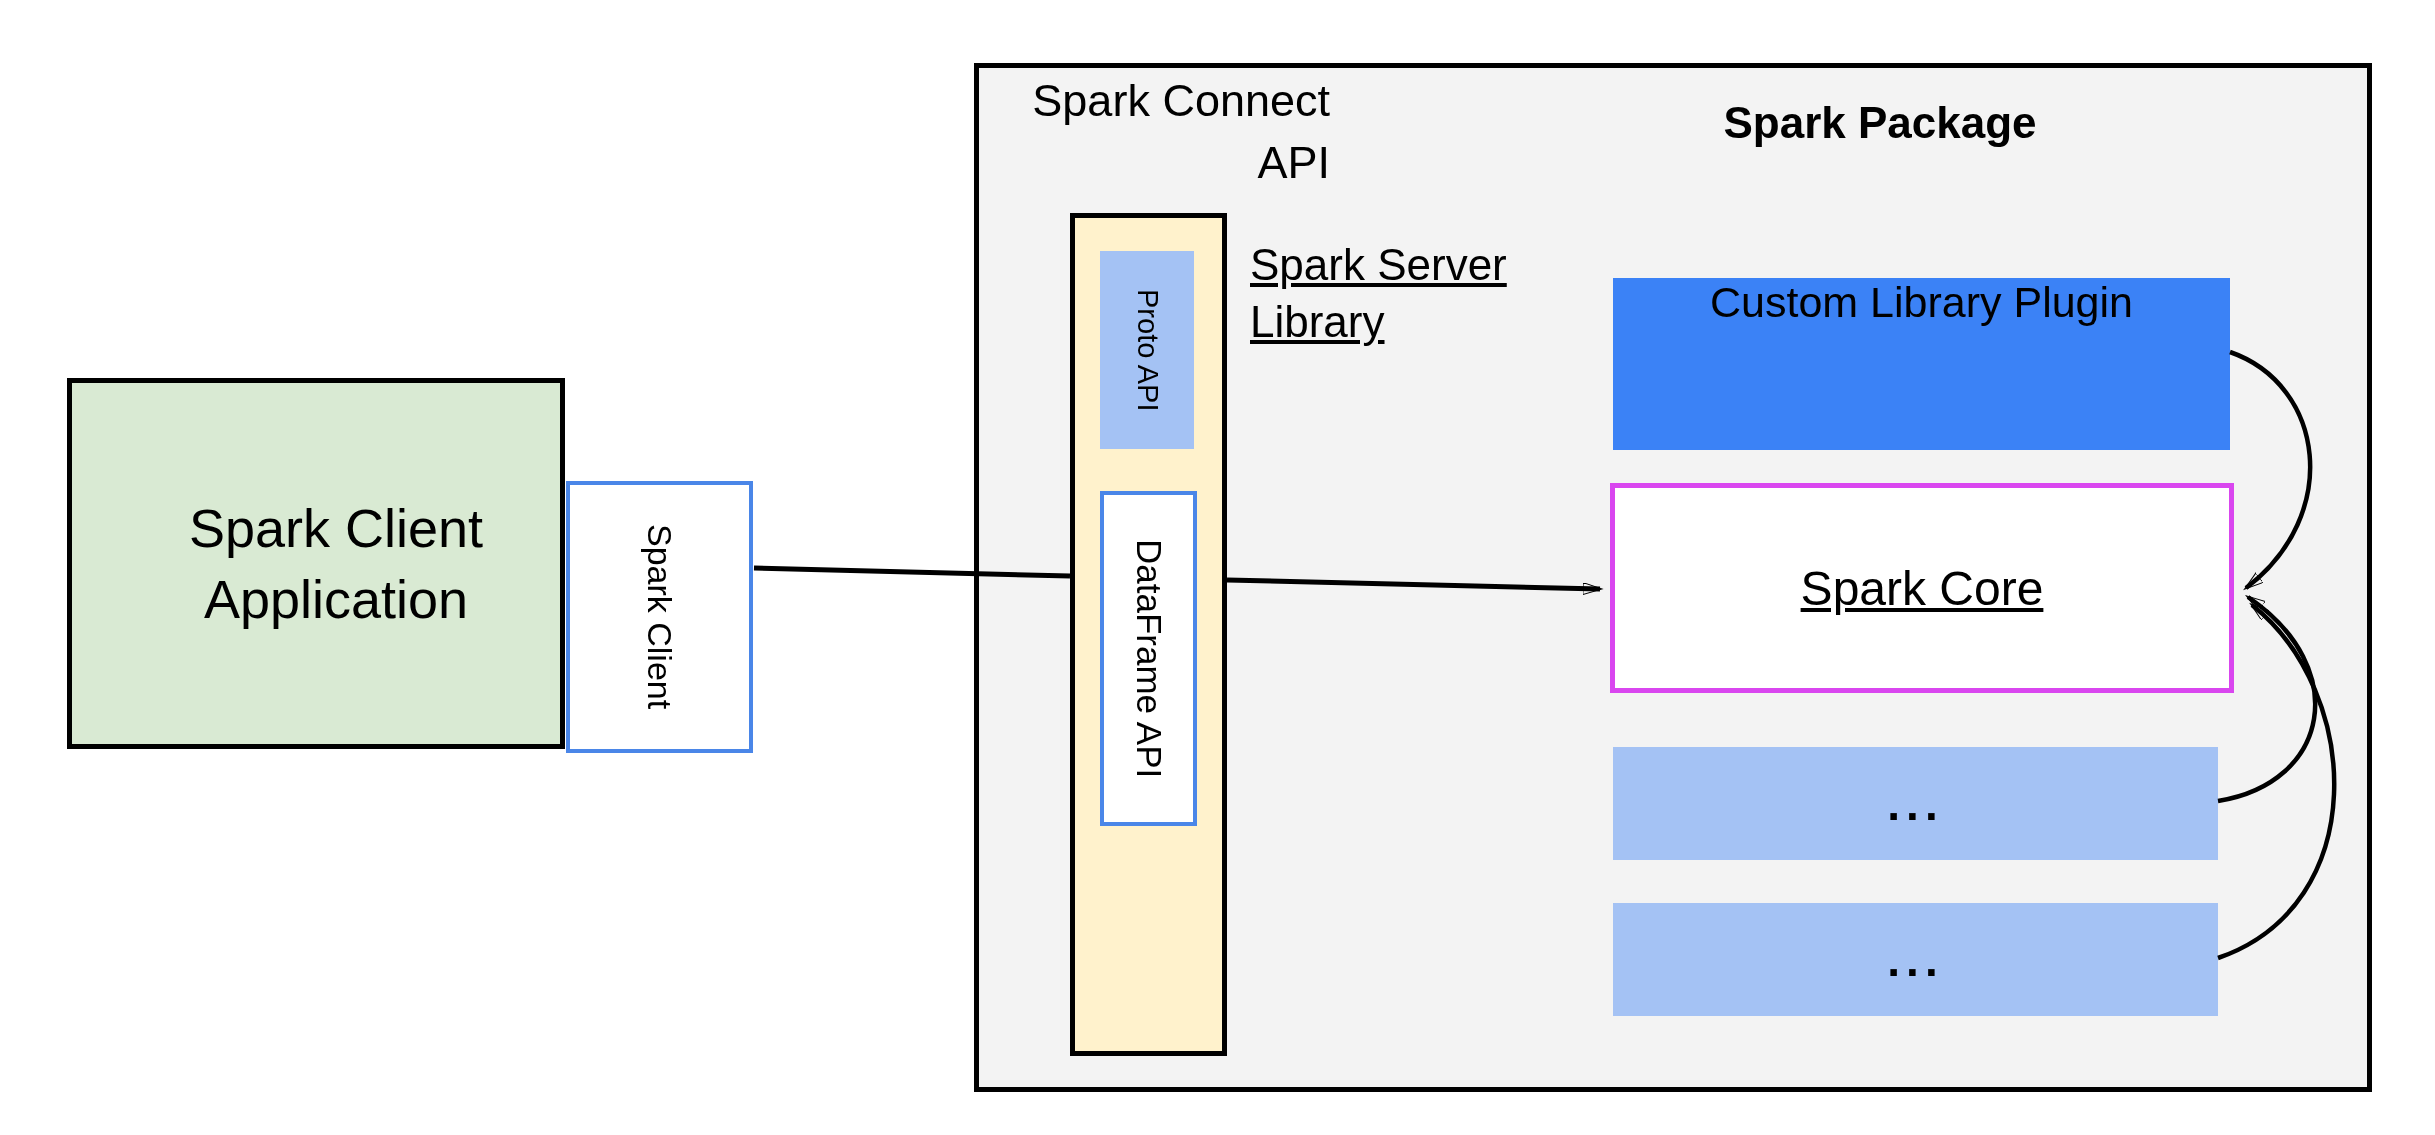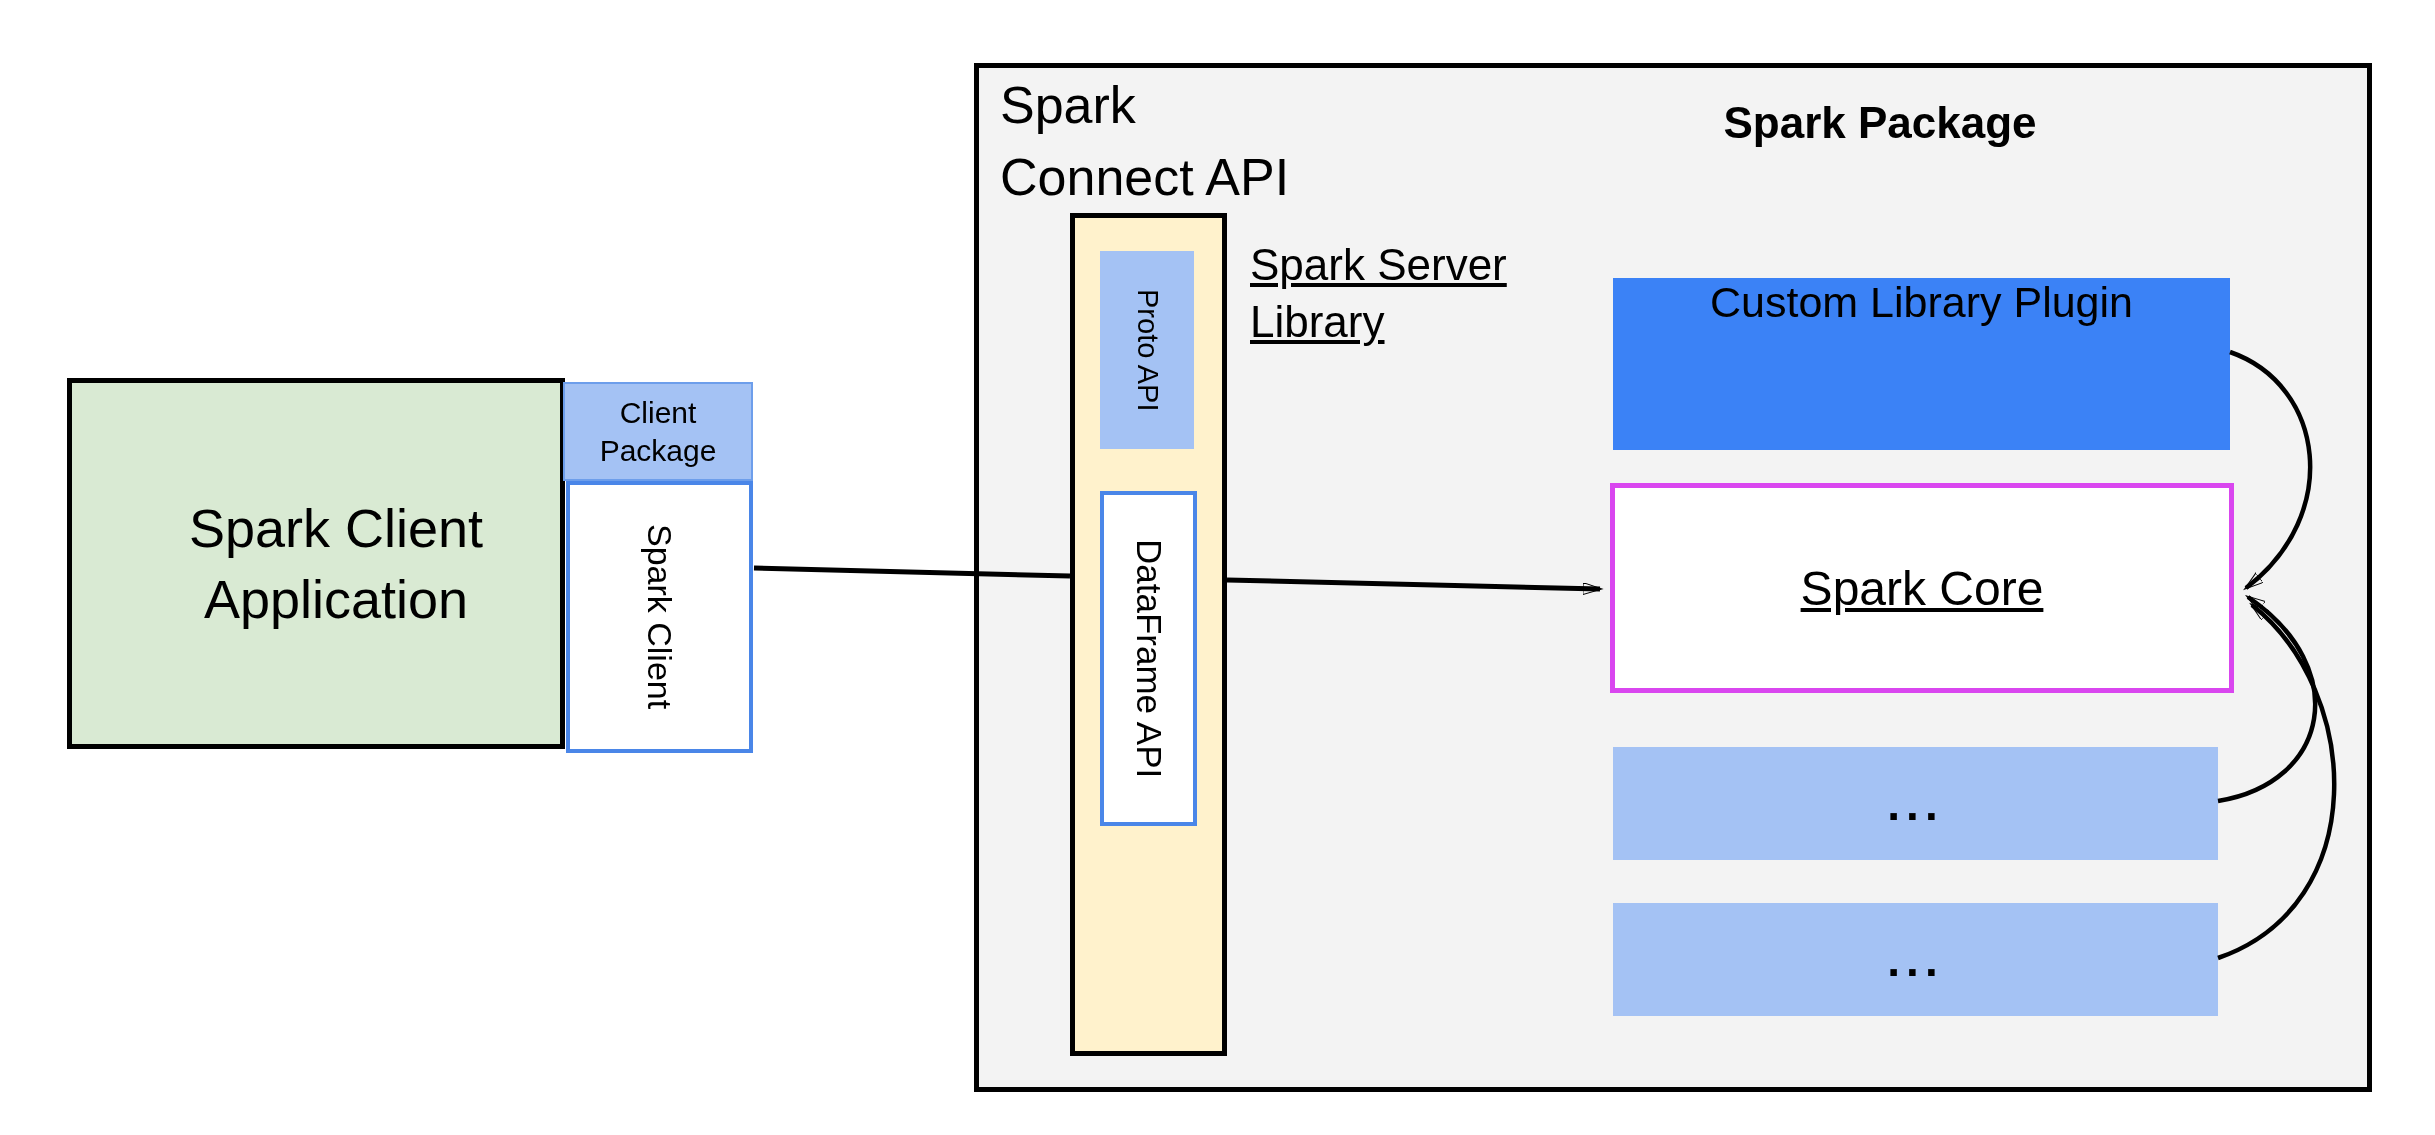--- a/index.html
+++ b/index.html
@@ -24,22 +24,22 @@
     left: 974px; top: 63px;
     width: 1398px; height: 1029px;
     background: #f3f3f3;
     border: 5px solid #000000;
   }
 
   
   .connect-title {
     position: absolute;
     left: 1000px; top: 70px; width: 330px;
-    font-size: 52px; line-height: 1.38;
-    text-align: left;
+    font-size: 45px; line-height: 1.38;
+    text-align: right;
     white-space: pre-line;
   }
   .server-title {
     position: absolute;
     left: 1620px; top: 98px; width: 520px;
     font-size: 44px; font-weight: 700;
     text-align: center;
   }
   .lib-label {
     position: absolute;
@@ -164,23 +164,20 @@
 
 <div class="canvas">
 
   <div class="gray-box"></div>
 
   <div class="connect-title">Spark Connect API</div>
   <div class="server-title">Spark Package</div>
 
   <div class="green-box">
     <div class="green-label">Spark Client Application</div>
-  </div>
-  <div class="pkg-box">
-    <div class="pkg-label">Client Package</div>
   </div>
   <div class="spark-client-box">
     <span class="vtext">Spark Client</span>
   </div>
 
   <div class="yellow-box"></div>
   <div class="proto-box">
     <span class="vtext">Proto  API</span>
   </div>
   <div class="df-box">

